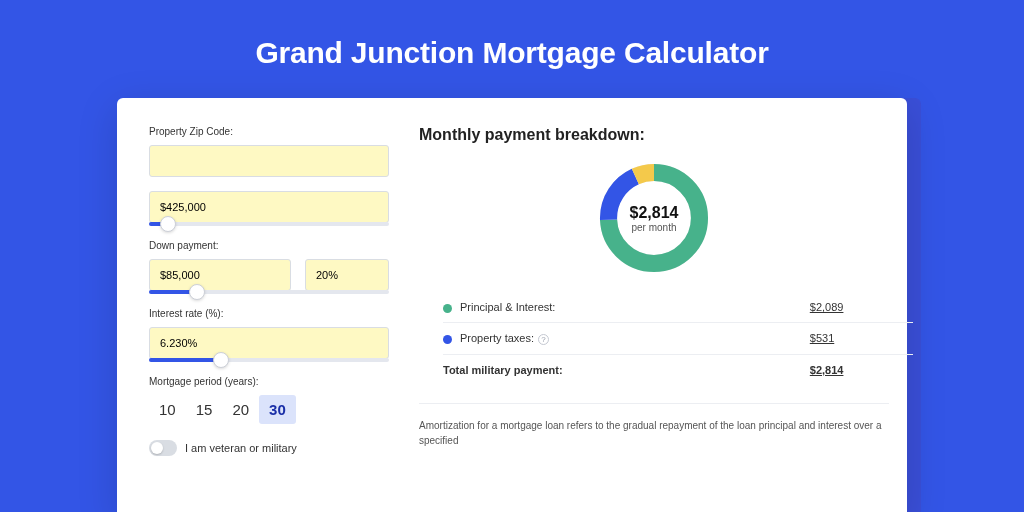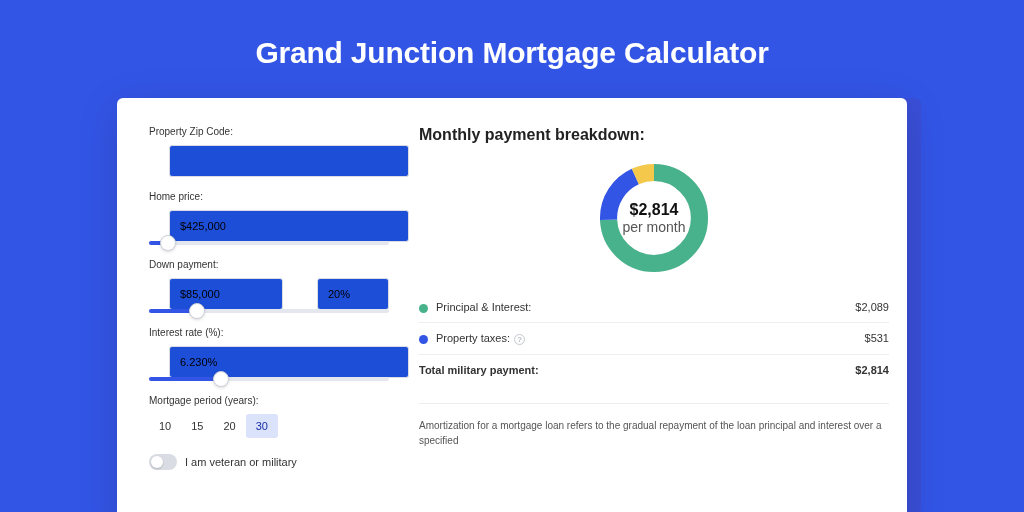--- a/index.html
+++ b/index.html
@@ -5,46 +5,46 @@
   * { box-sizing: border-box; margin: 0; padding: 0; font-family: -apple-system, BlinkMacSystemFont, "Segoe UI", Arial, sans-serif; }
   body { width: 1024px; height: 512px; background: #3355E6; overflow: hidden; }
   .page-title { color: #fff; font-size: 30px; font-weight: 700; text-align: center; padding-top: 36px; padding-bottom: 28px; letter-spacing: -0.2px; }
   .card { background: #fff; width: 790px; margin: 0 auto; border-radius: 6px 6px 0 0; box-shadow: 0 10px 40px rgba(0,0,0,0.15), 14px 0 0 #3a4fd8; padding: 28px 18px 60px 32px; display: flex; gap: 30px; }
   .left { width: 240px; flex-shrink:0; }
   .right { flex: 1; min-width:0; }
 
   
   .field { margin-bottom: 14px; }
   .field-label { font-size: 10px; color: #333; margin-bottom: 8px; }
-  .input, .input-sm { width: 100%; height: 32px; border: 1px solid #d9dde3; border-radius: 3px; font-size: 11px; padding: 0 10px; background:#1d4ed8;margin-left:20px; }
+  .input, .input-sm { width: 100%; height: 32px; border: 1px solid #d9dde3; border-radius: 3px; font-size: 11px; padding: 0 10px; background:#fef9c3; }
   .row-split { display:flex; gap:14px; }
   .row-split .input { flex: 1; }
-  .row-split .input.pct { width: 72px; flex: none; }
+  .row-split .input.pct { width: 84px; flex: none; }
   .slider-track { position: relative; height: 4px; background: #e4e7ee; border-radius: 2px; margin-top: -1px; margin-bottom: 6px; }
   .slider-fill { position:absolute; left:0; top:0; bottom:0; background:#3355E6; border-radius:2px; }
   .slider-thumb { position:absolute; top:50%; width:16px; height:16px; background:#fff; border:1px solid #ccd0d8; border-radius:50%; box-shadow:0 1px 3px rgba(0,0,0,0.15); transform:translate(-50%,-50%); }
   .period-row { display:flex; gap:0; }
-  .period-btn { font-size:11px; padding:6px 10px; border:none; background:transparent; cursor:pointer; color:#333; }
-  .period-btn.active { background:#dbe3fb; color:#1a2fa8; font-weight:400; border-radius:3px; }
+  .period-btn { font-size:15px; padding:6px 10px; border:none; background:transparent; cursor:pointer; color:#333; }
+  .period-btn.active { background:#dbe3fb; color:#1a2fa8; font-weight:700; border-radius:3px; }
   .toggle-row { display:flex; align-items:center; gap:8px; margin-top:16px; font-size:11px; color:#333; }
   .toggle { width:28px; height:16px; background:#d9dde3; border-radius:10px; position:relative; }
   .toggle::after { content:""; position:absolute; top:2px; left:2px; width:12px; height:12px; background:#fff; border-radius:50%; box-shadow:0 1px 2px rgba(0,0,0,0.2); }
 
   
   .section-title { font-size:16px; font-weight:700; color:#222; margin-bottom:8px; }
   .donut-wrap { display:flex; justify-content:center; padding:6px 0 14px; }
   .donut { position:relative; width:120px; height:120px; }
   .donut svg { width:120px; height:120px; transform:rotate(-90deg); }
   .donut-center { position:absolute; inset:0; display:flex; flex-direction:column; align-items:center; justify-content:center; }
   .donut-center .big { font-size:16px; font-weight:700; color:#111; }
-  .donut-center .sub { font-size:14px; color:#555; }
-  .legend-table { width:100%; border-collapse:collapse; }
+  .donut-center .sub { font-size:10px; color:#555; }
+  .legend-table { width:100%; border-collapse:collapse;margin-left:24px; }
   .legend-table tr.borderline td { border-top:1px solid #eceef2; }
   .legend-table td { padding:9px 0; font-size:11px; color:#333; vertical-align:middle; }
-  .legend-table td.amount { text-align:right; font-weight:400; }
+  .legend-table td.amount { text-align:left; font-weight:400;text-decoration:underline; }
   .legend-table tr.total td { font-weight:700; }
   .dot { display:inline-block; width:9px; height:9px; border-radius:50%; margin-right:8px; vertical-align:middle; }
   .info-icon { display:inline-block; width:11px; height:11px; border:1px solid #c5c9d2; border-radius:50%; font-size:8px; line-height:10px; text-align:center; color:#9aa0ad; margin-left:4px; vertical-align:middle; }
 
   .amort-block { margin-top:18px; border-top:1px solid #eceef2; padding-top:14px; }
   .amort-title { font-size:12px; font-weight:700; color:#222; margin-bottom:10px; }
   .amort-text { font-size:10px; color:#555; line-height:1.5; }
 </style>
 </head>
 <body>
@@ -54,21 +54,20 @@
 <div class="card">
 
   <div class="left">
 
     <div class="field">
       <div class="field-label">Property Zip Code:</div>
       <input class="input" value="" style="">
     </div>
 
     <div class="field">
-      <div class="field-label">Home price:</div>
       <input class="input" value="$425,000" style="">
       <div class="slider-track">
         <div class="slider-fill" style="width: 8%;"></div>
         <div class="slider-thumb" style="left: 8%;"></div>
       </div>
     </div>
 
     <div class="field">
       <div class="field-label">Down payment:</div>
       <div class="row-split">

